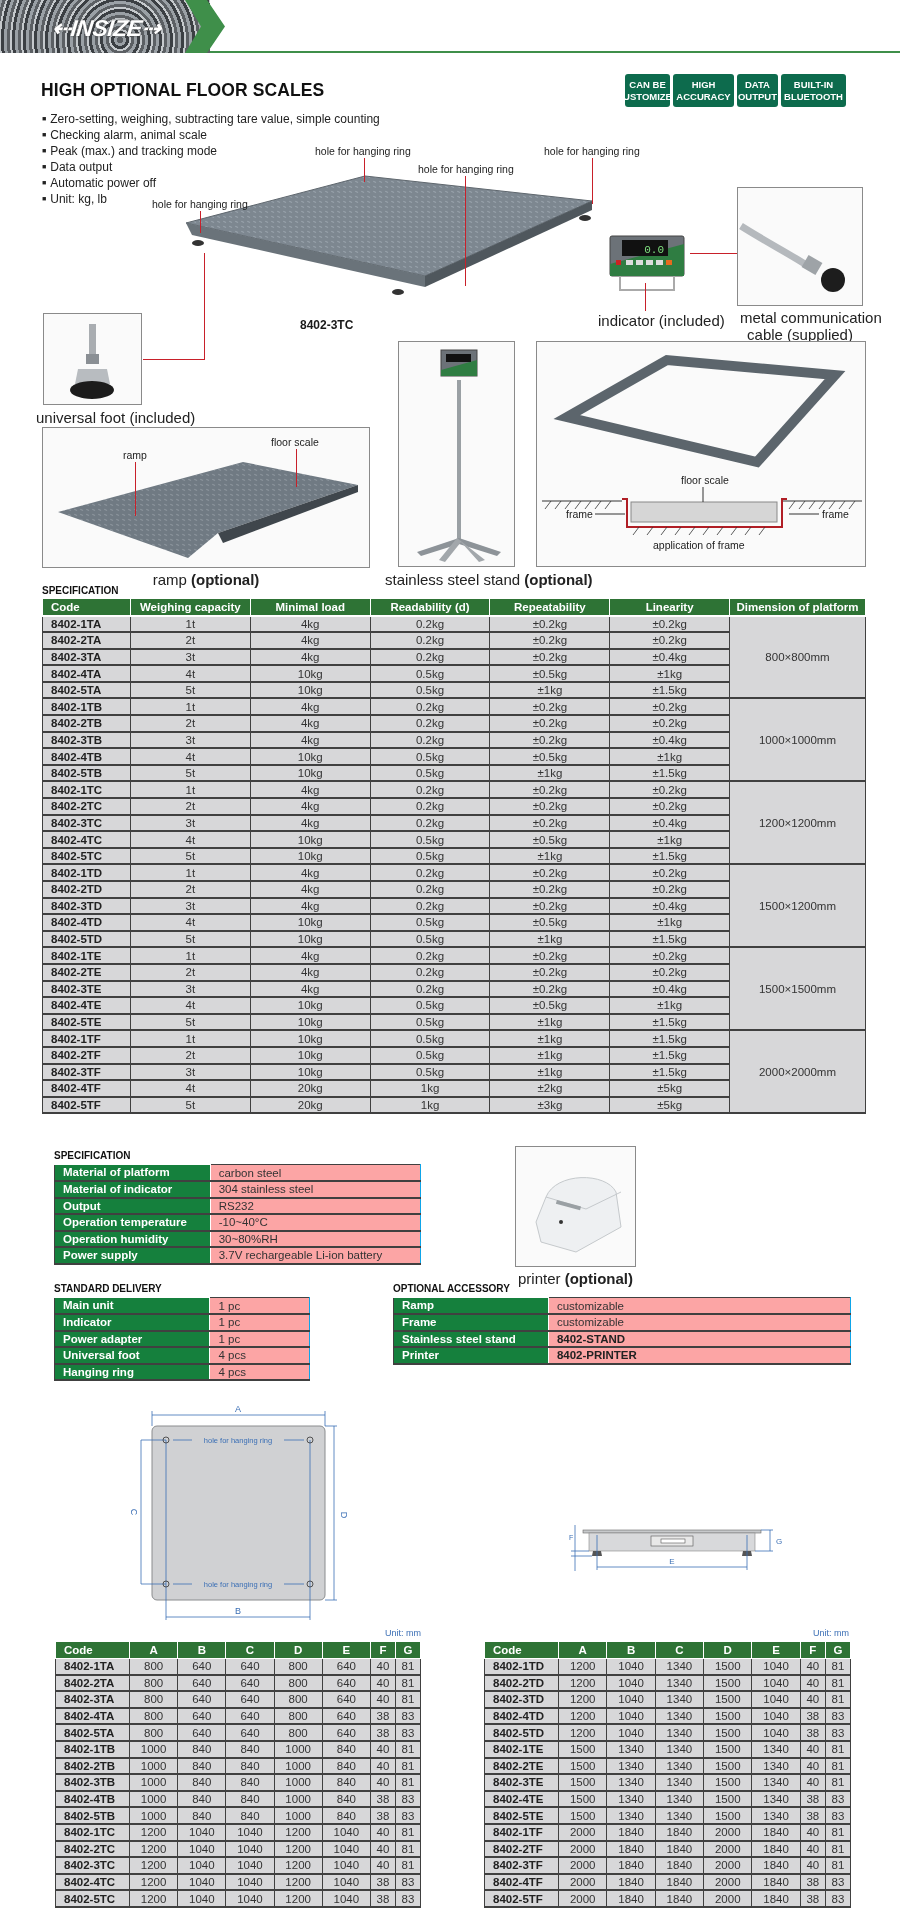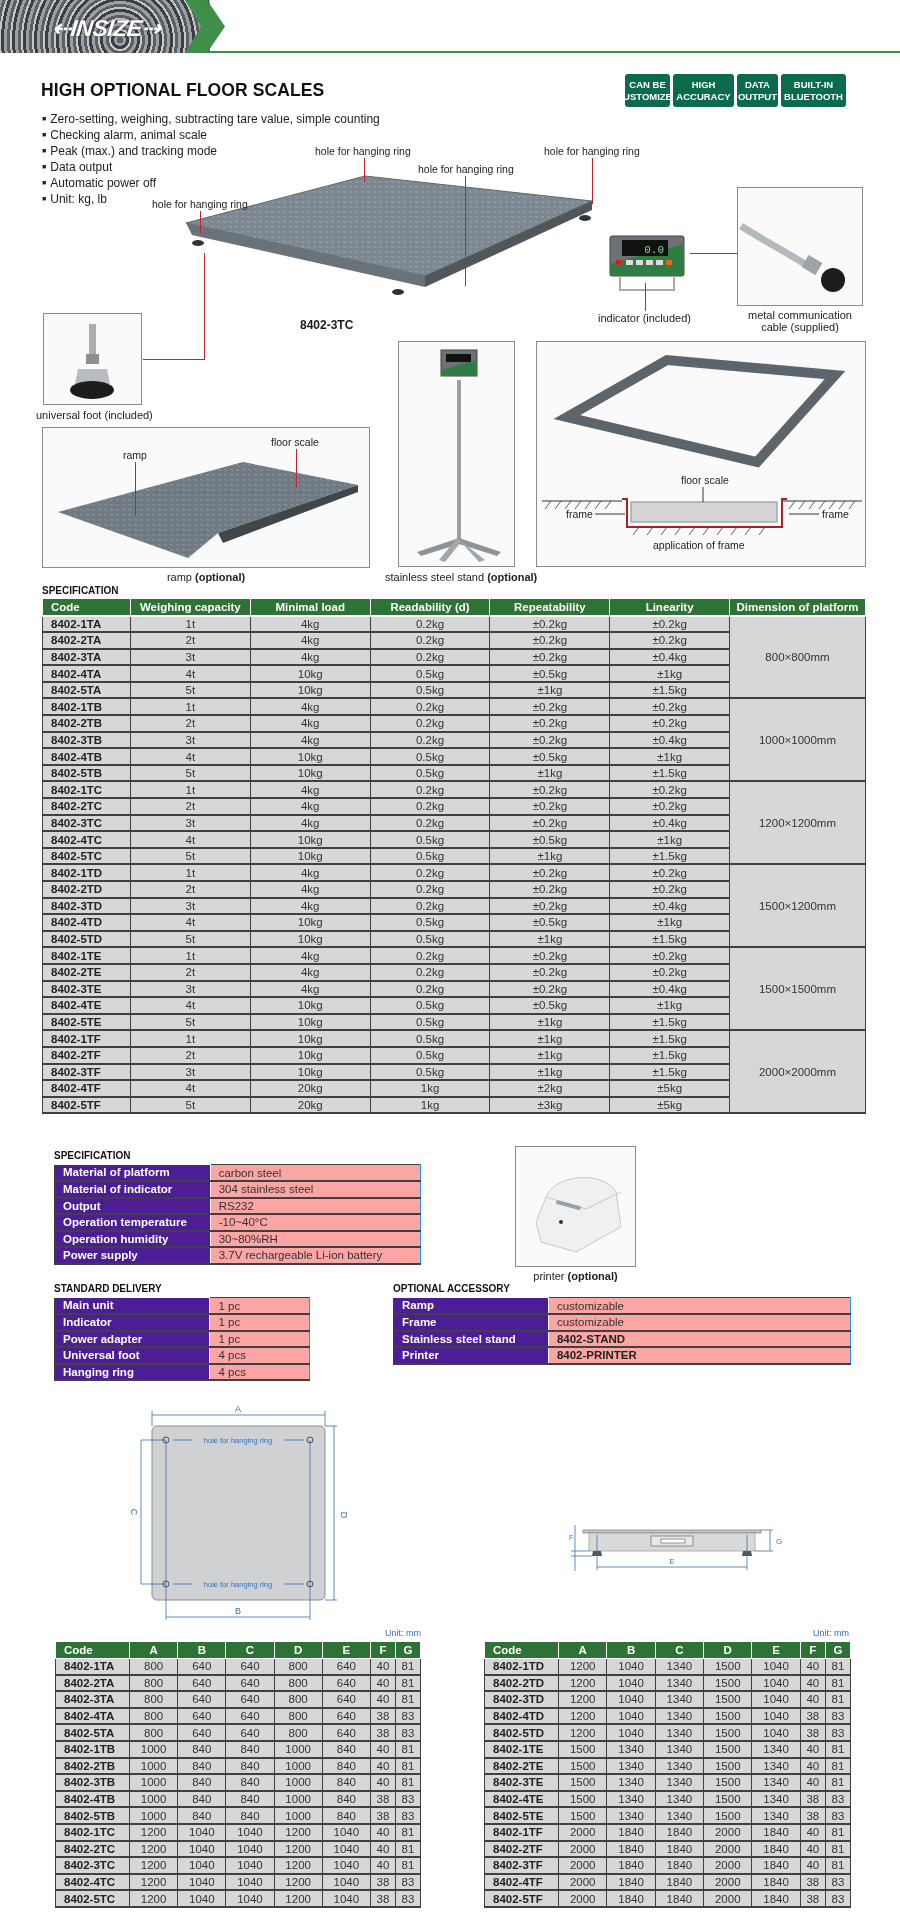--- a/index.html
+++ b/index.html
@@ -12,37 +12,37 @@
   .banner-line { left: 210px; top: 51px; width: 690px; height: 2px; background: #3f8f4a; }
   .logo { left: 52px; top: 15px; font-size: 23px; font-weight: bold; font-style: italic; color: #ffffff; letter-spacing: -0.5px; transform: skewX(-6deg); text-shadow: 0 0 2px #333; }
   .page-title { left: 41px; top: 80px; font-size: 17.5px; font-weight: bold; color: #111; letter-spacing: 0.1px; }
   .badges { left: 625px; top: 74px; display: flex; gap: 3px; }
   .badge { background: #0d6b4d; color: #fff; font-size: 9.5px; font-weight: bold; text-align: center; line-height: 12px; border-radius: 3px; padding: 3px 3px; height: 33px; display: flex; align-items: center; justify-content: center; }
   .features { left: 42px; top: 112px; font-size: 12px; line-height: 14px; list-style: none; color: #222; }
   .features li::before { content: "\25A0"; font-size: 7px; margin-right: 4px; position: relative; top: -2px; }
   .callout { font-size: 10.5px; color: #222; white-space: nowrap; }
   .redline { background: #c8202a; }
   .box { border: 1px solid #8a8a8a; background: #fafafa; }
-  .caption { font-size: 11px; color: #222; text-align: center; white-space: nowrap; }
+  .caption { font-size: 15px; color: #222; text-align: center; white-space: nowrap; }
   .caption b { font-weight: bold; }
   .model-label { font-size: 12px; font-weight: bold; }
   
   .sec-label { font-size: 10px; font-weight: bold; color: #111; }
   
   table { border-collapse: collapse; }
   .spec { left: 42px; top: 598px; width: 824px; font-size: 11.5px; }
   .spec th { background: #2e7335; color: #fff; font-weight: bold; height: 17px; padding: 0 4px; border: 1px solid #fff; border-bottom: 2px solid #fff; white-space: nowrap; }
   .spec th.code { text-align: left; padding-left: 8px; }
   .spec td { background: #d7d7d9; height: 16.6px; border: 1px solid #404040; border-bottom: 2px solid #404040; text-align: center; padding: 0; white-space: nowrap; color: #333; }
   .spec td.code { text-align: left; font-weight: bold; padding-left: 8px; color: #222; }
   .spec td.dim { border-left: 1px solid #404040; }
   
   .kv { font-size: 11.5px; }
   .kv td { height: 16.5px; border-bottom: 2px solid #404040; padding: 0 8px; white-space: nowrap; }
-  .kv td.k { background: #4c1d95; color: #fff; font-weight: bold; border-right: 1px solid #fff; border-left: 1px solid #404040; }
+  .kv td.k { background: #15803d; color: #fff; font-weight: bold; border-right: 1px solid #fff; border-left: 1px solid #404040; }
   .kv td.v { background: #fca5a5; color: #333; border-right: 1px solid #0ea5e9; border-top: 1px solid #404040; }
   .kv td.v.bold { font-weight: bold; color: #222; }
   
   .dt { font-size: 11.5px; }
   .dt th { background: #2e7335; color: #fff; font-weight: bold; height: 16.5px; border: 1px solid #fff; text-align: center; }
   .dt th.code { text-align: left; padding-left: 8px; }
   .dt td { background: #d7d7d9; height: 16.6px; border: 1px solid #404040; border-bottom: 2px solid #404040; text-align: center; color: #333; }
   .dt td.code { text-align: left; padding-left: 8px; font-weight: bold; color: #222; }
   .unit { font-size: 9px; color: #3b6fb5; }
   .drawing svg text { font-family: "Liberation Sans", sans-serif; }

